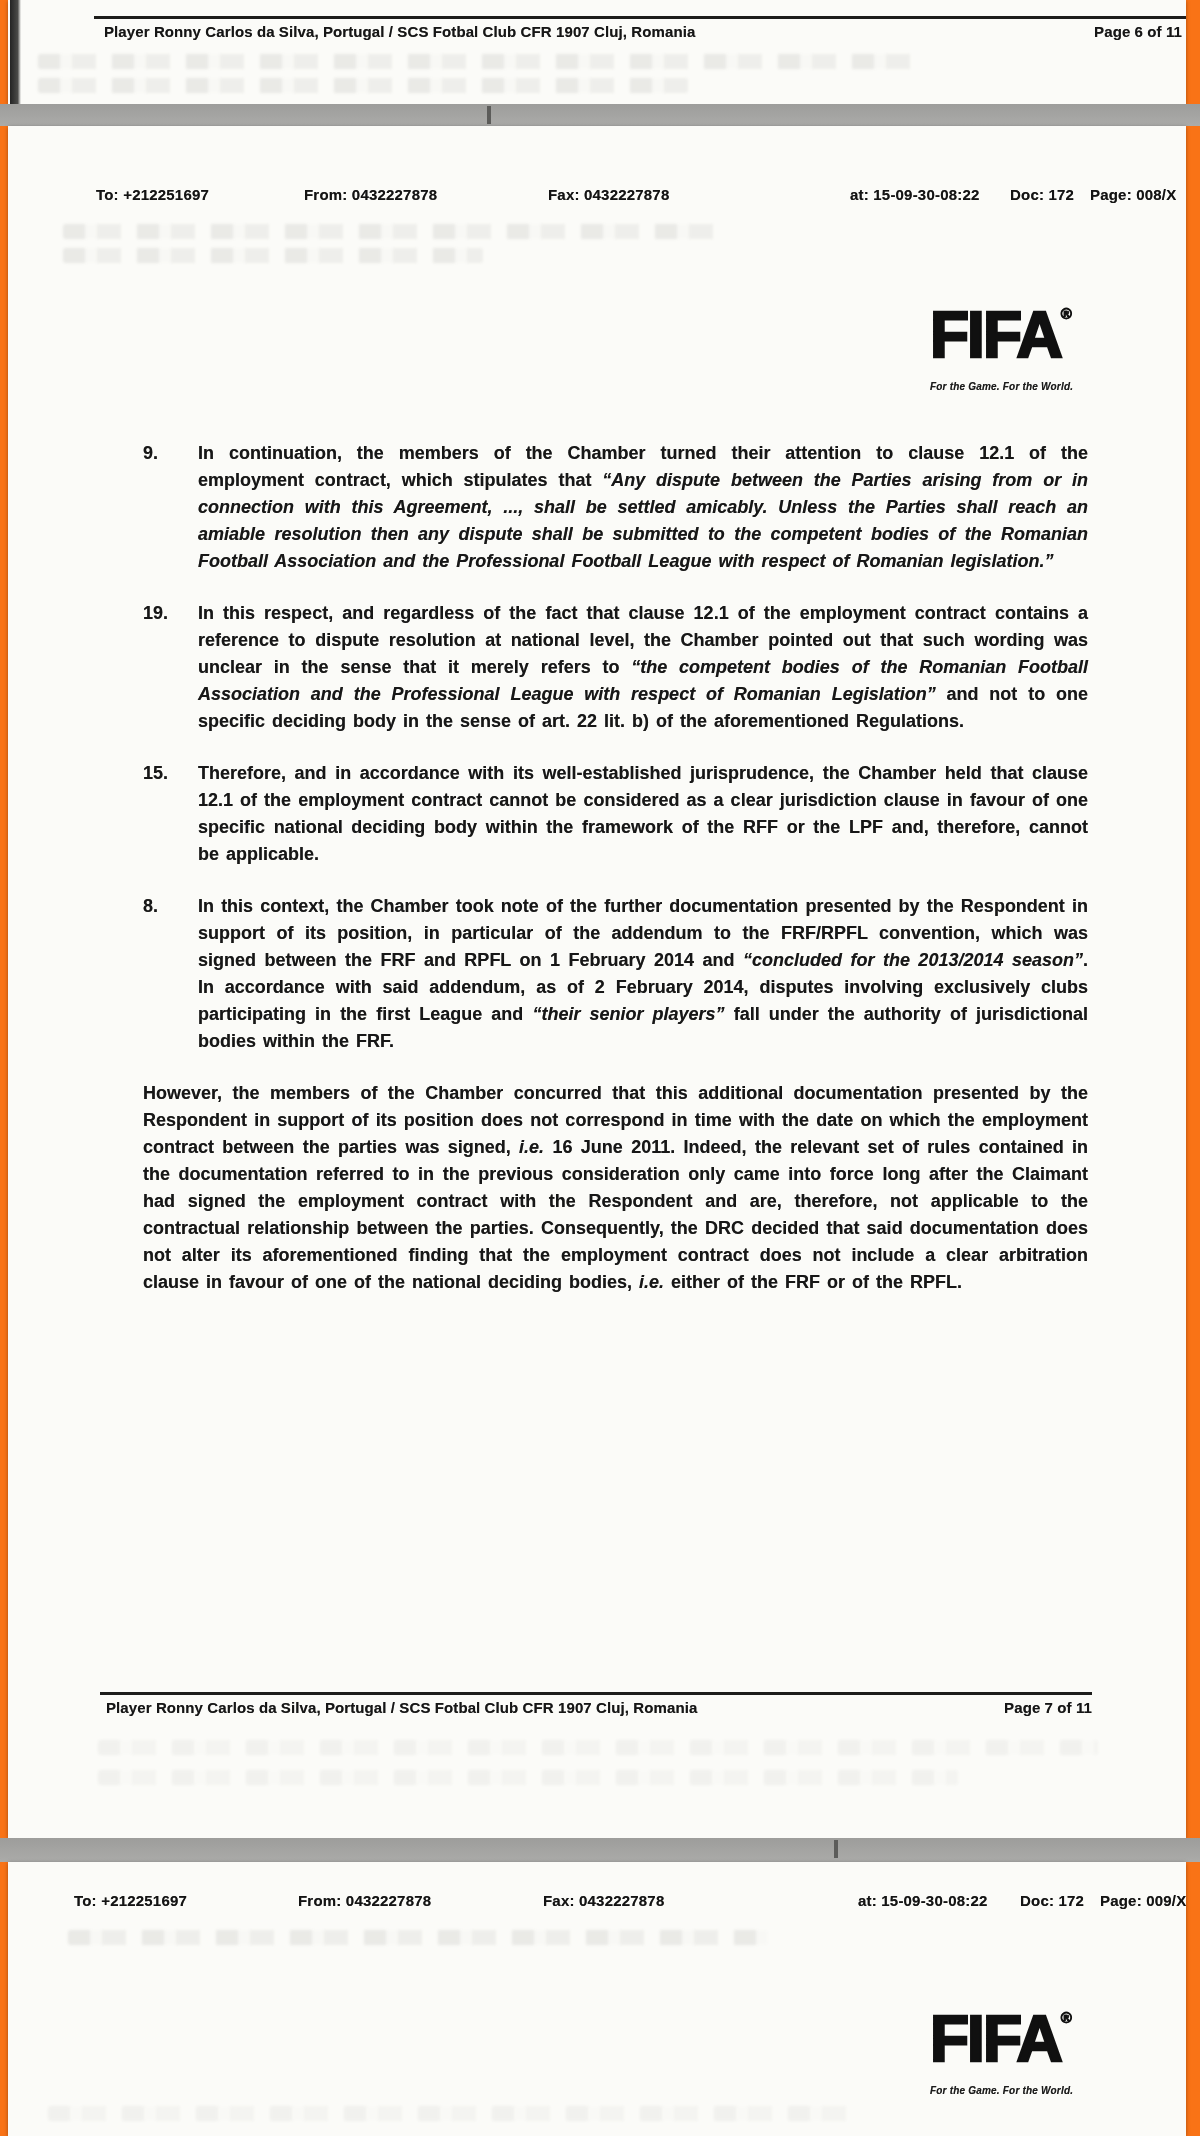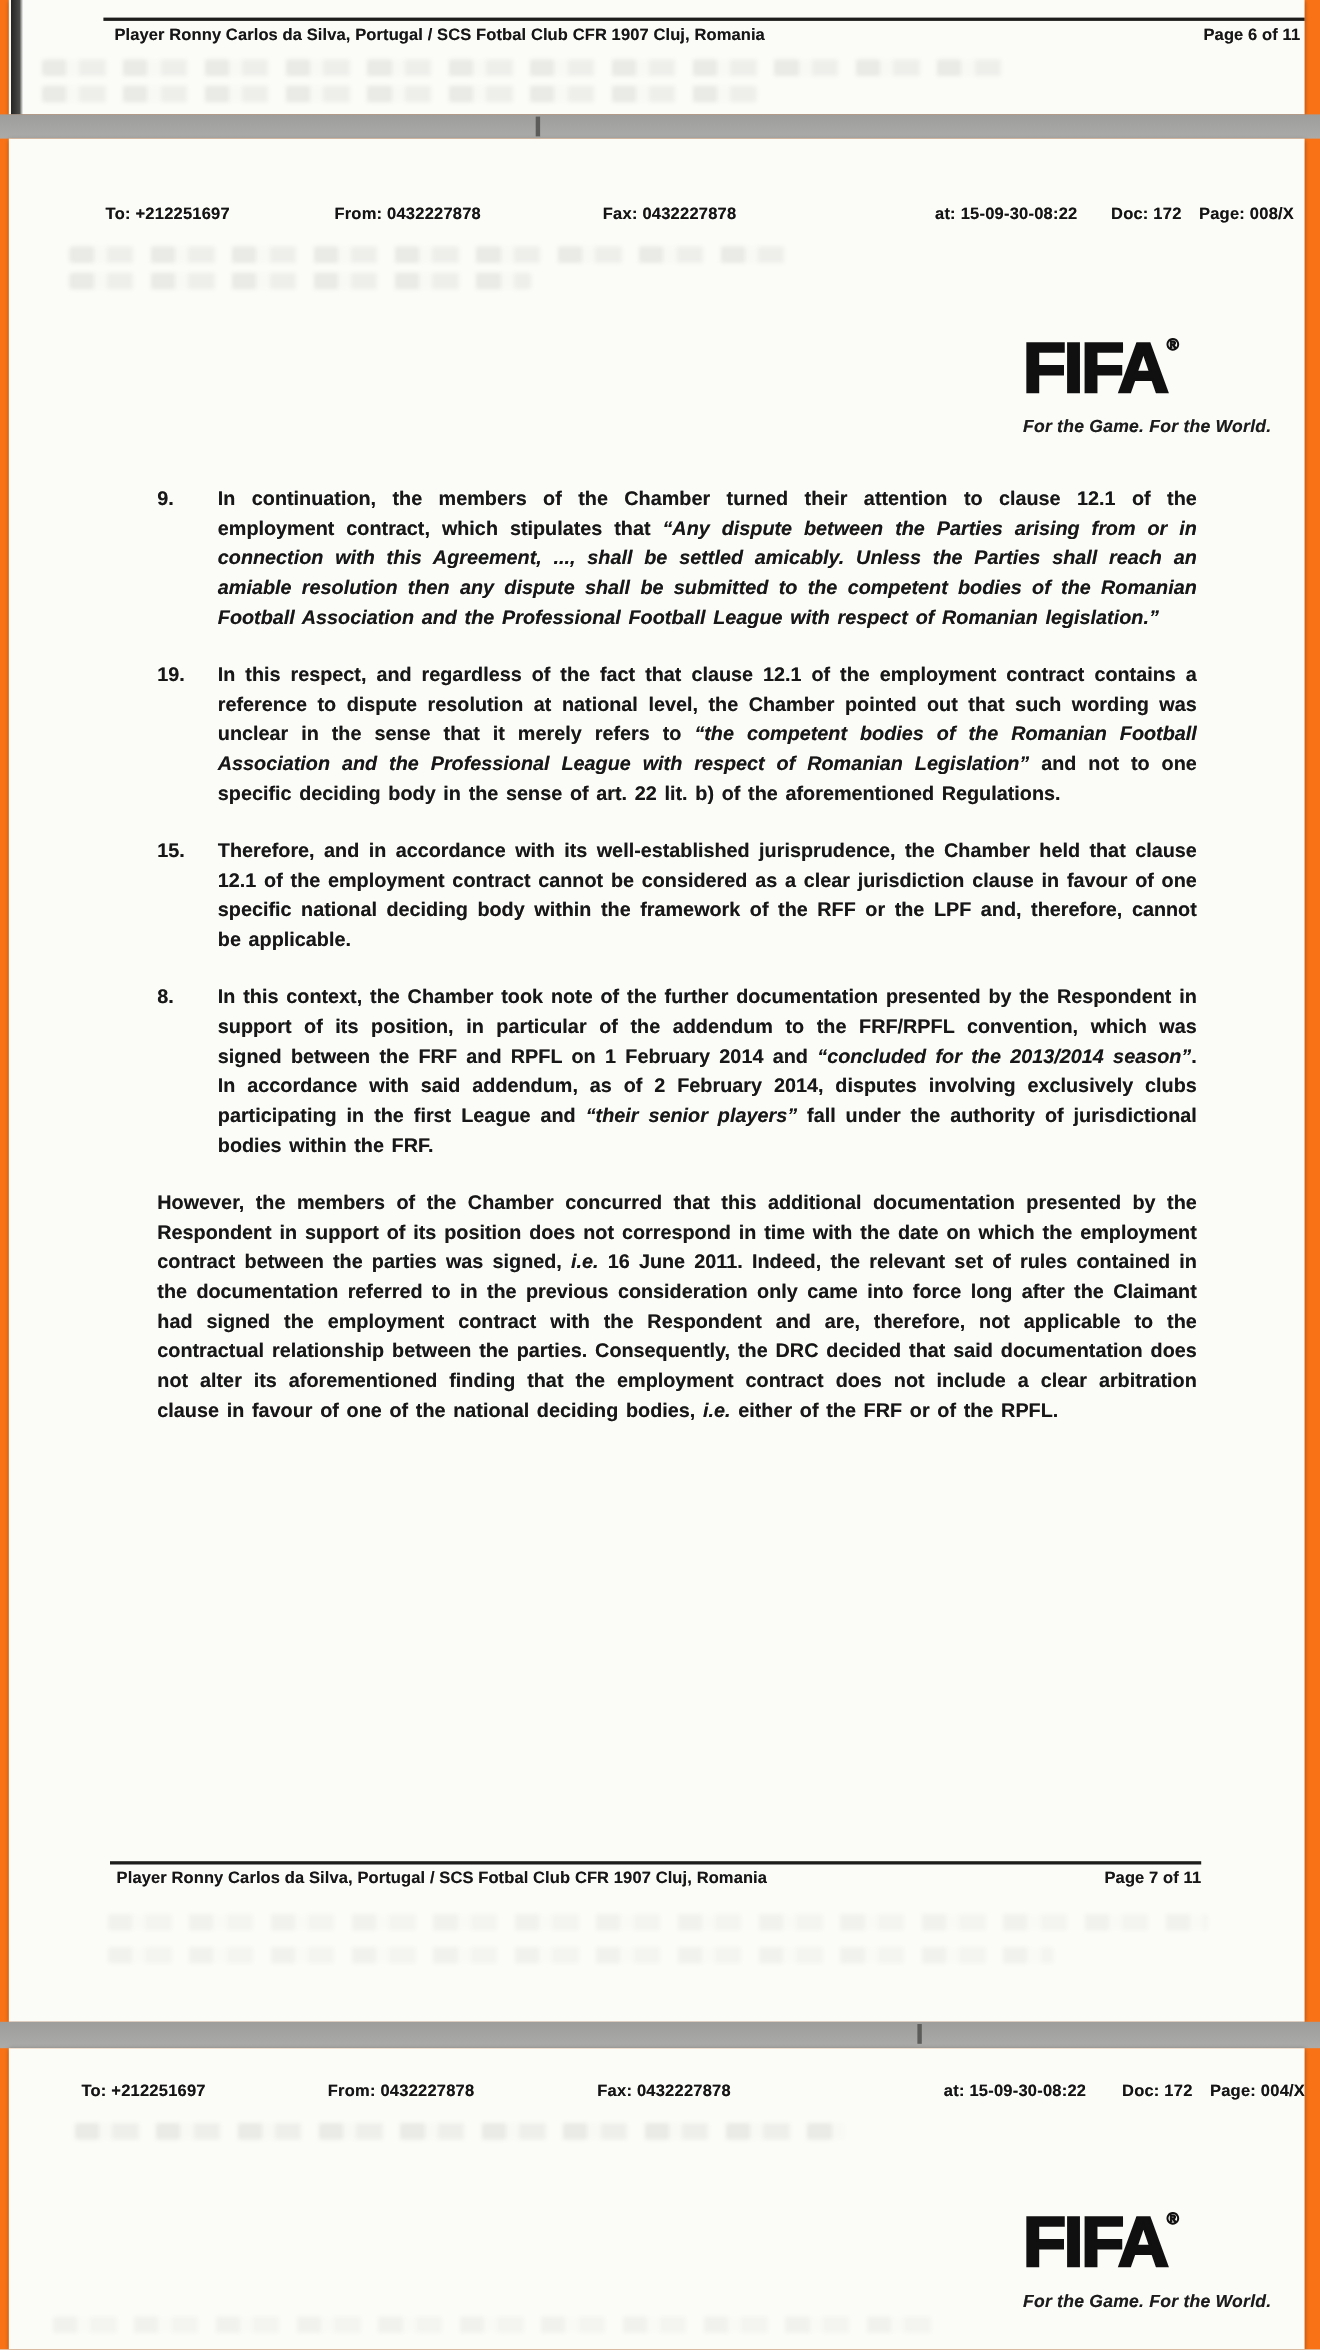--- a/index.html
+++ b/index.html
@@ -66,21 +66,21 @@
   
   .fifa-logo{position:absolute;left:922px;width:220px;}
   .fifa-wordmark{
     font-size:64px;line-height:64px;font-weight:700;
     letter-spacing:-2px;color:#101010;
     -webkit-text-stroke:2.5px #101010;
     white-space:nowrap;
   }
   .fifa-reg{font-size:15px;-webkit-text-stroke:1px #101010;vertical-align:38px;letter-spacing:0;}
   .fifa-tagline{
-    margin-top:14px;font-size:16px;font-weight:700;font-style:italic;
+    margin-top:14px;font-size:10px;font-weight:700;font-style:italic;
     letter-spacing:.2px;color:#1c1c1c;text-shadow:0 0 .4px rgba(0,0,0,.5);
     white-space:nowrap;
   }
 
   
   .para-list{position:absolute;top:314px;left:135px;width:945px;}
   .para{display:flex;margin-bottom:25px;}
   .para-num{
     flex:0 0 55px;font-size:18px;font-weight:700;line-height:27px;color:#171717;
     text-shadow:0 0 .5px rgba(0,0,0,.5);
@@ -168,21 +168,21 @@
   </div>
 
   <section class="page page8">
 
     <div class="fax-header" style="top:30px;">
       <span class="fx-to">To: +212251697</span>
       <span class="fx-from">From: 0432227878</span>
       <span class="fx-fax">Fax: 0432227878</span>
       <span class="fx-at">at: 15-09-30-08:22</span>
       <span class="fx-doc">Doc: 172</span>
-      <span class="fx-page">Page: 004/X</span>
+      <span class="fx-page">Page: 009/X</span>
     </div>
 
     <div class="ghost" style="top:68px;left:60px;width:700px;"></div>
 
     <div class="fifa-logo" style="top:124px;">
       <div class="fifa-wordmark"><span>FIFA</span><span class="fifa-reg">®</span></div>
       <div class="fifa-tagline">For the Game. For the World.</div>
     </div>
 
     <div class="ghost faint" style="top:244px;left:40px;width:800px;"></div>

